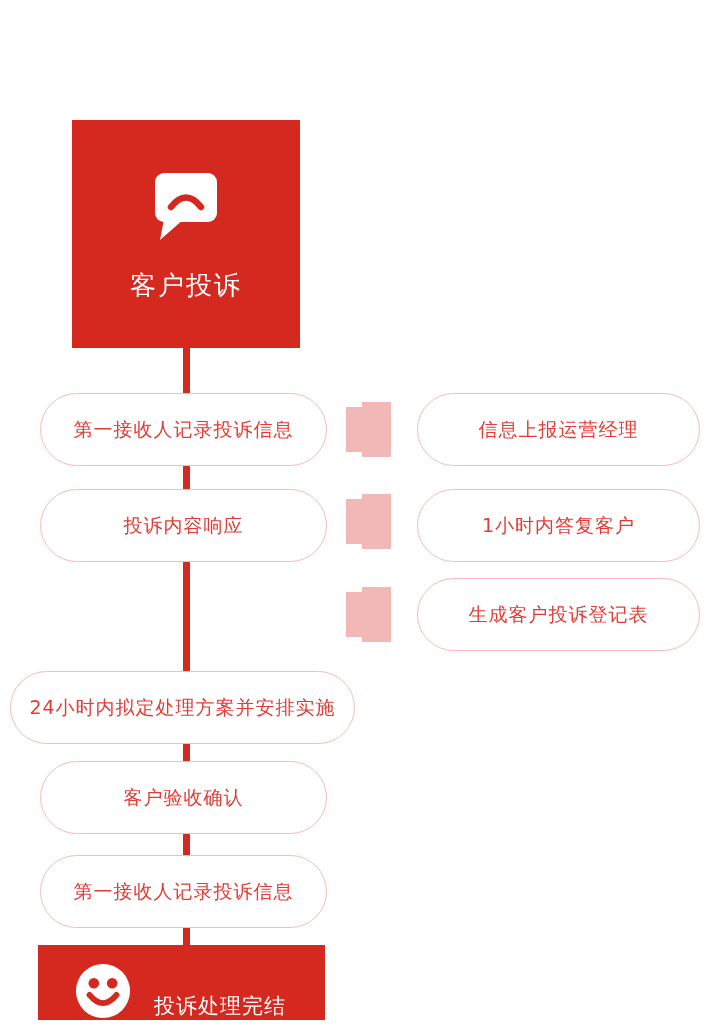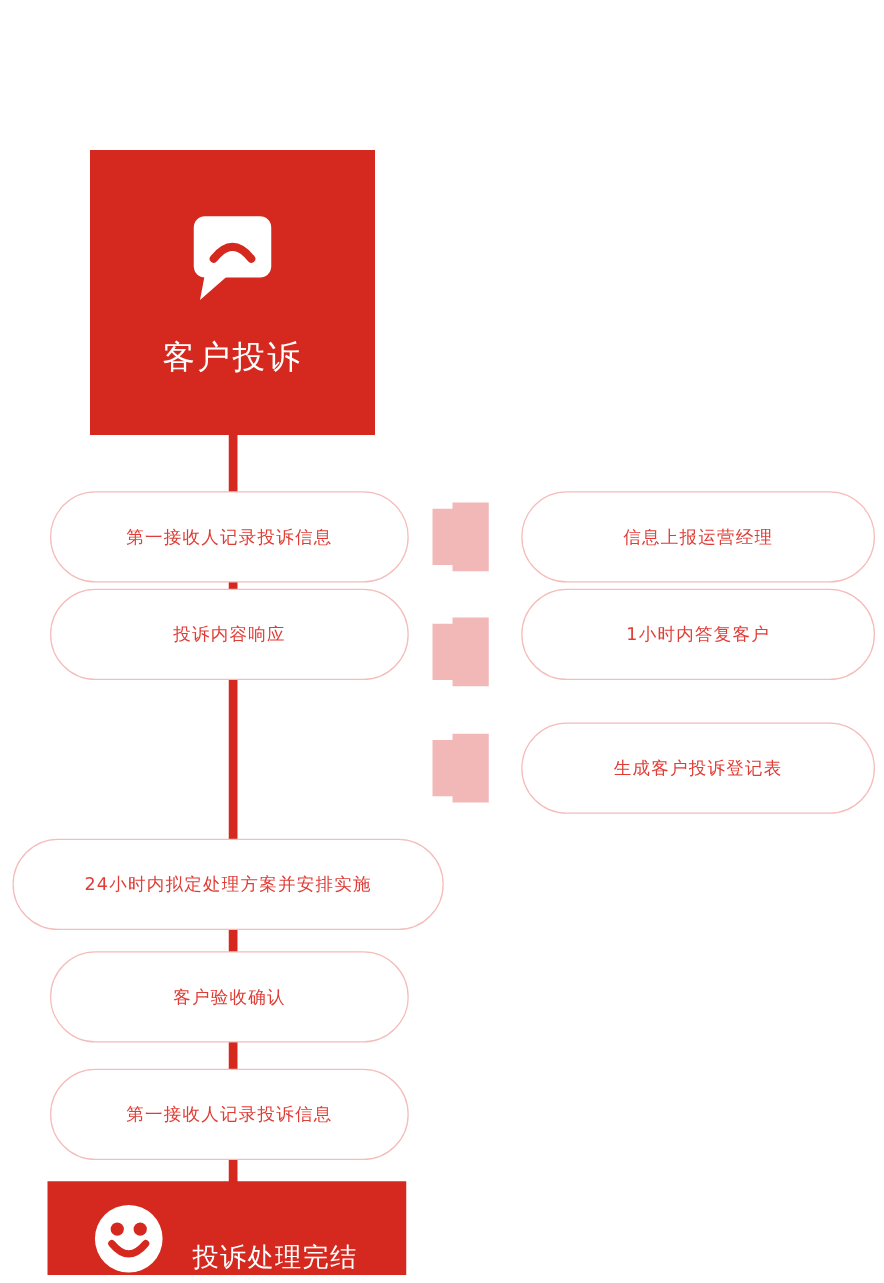--- a/index.html
+++ b/index.html
@@ -60,30 +60,30 @@
   .pill{
     position:absolute;
     height:73px;
     background:#ffffff;
     border:1px solid var(--pill-border-pink);
     border-radius:40px;
     display:flex;
     align-items:center;
     justify-content:center;
     color:var(--pill-text-red);
-    font-size:14px;
+    font-size:19px;
     letter-spacing:1px;
     white-space:nowrap;
     z-index:2;
   }
   .pill.left{left:40px;width:287px;}
   .pill.wide{left:10px;width:345px;}
   .pill.right{left:417px;width:283px;}
   .p-row1{top:393px;}
-  .p-row2{top:471px;}
+  .p-row2{top:489px;}
   .p-row3{top:578px;}
   .p-row4{top:671px;}
   .p-row5{top:761px;justify-content:center;}
   .p-row6{top:855px;}
   .connector{
     position:absolute;
     left:346px;
     width:45px;
     height:55px;
     z-index:1;

